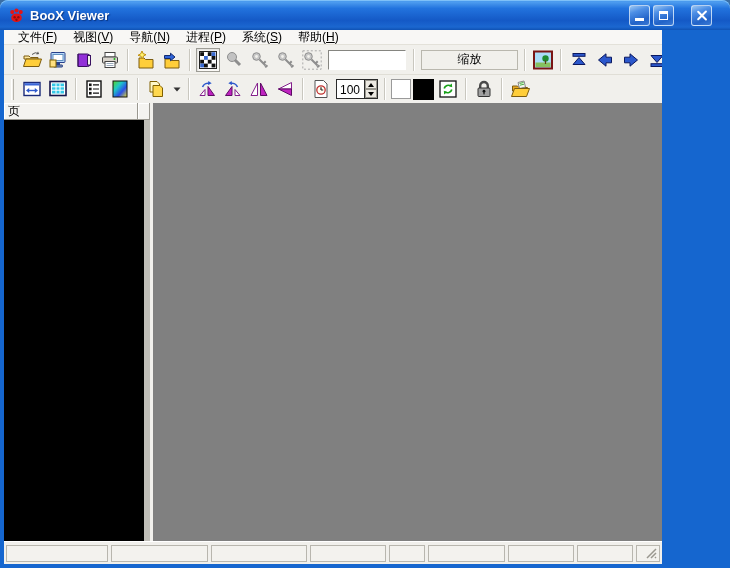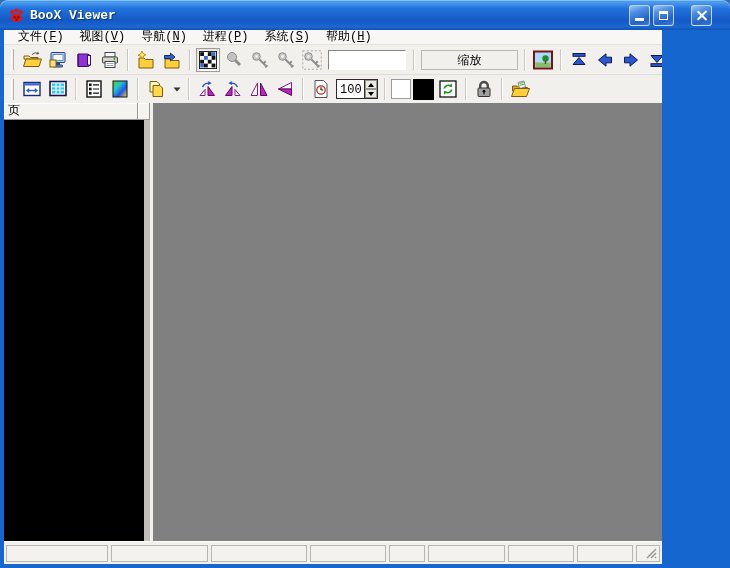--- a/index.html
+++ b/index.html
@@ -1,17 +1,17 @@
 <!DOCTYPE html>
 <html><head>
 <meta charset="utf-8">
 <style>
   html,body{margin:0;padding:0;background:#3a6ea5;}
   *{box-sizing:border-box;}
-  .window{position:relative;width:730px;height:568px;font-family:Liberation Mono, monospace;font-size:12px;color:#000;}
+  .window{position:relative;width:730px;height:568px;font-family:Liberation Sans, sans-serif;font-size:12px;color:#000;}
   
   .titlebar{position:absolute;top:0;left:0;width:730px;height:30px;border-radius:8px 8px 0 0;
     background:linear-gradient(180deg,#2f86e6 0%,#4f9ef0 6%,#2273de 28%,#1459c6 68%,#1b67d0 90%,#0f52b4 100%);
     display:flex;align-items:center;padding:0 6px 0 8px;box-shadow:inset 0 1px 0 #7ec0f8;}
   .titlebar .appicon{width:17px;height:17px;margin-right:5px;flex:none;}
   .title-text{color:#fff;font-weight:bold;font-size:13px;text-shadow:1px 1px 1px #0a3580;flex:1;}
   .wbtns{display:flex;align-items:center;gap:3px;margin-right:12px;}
   .wbtn{width:21px;height:21px;border-radius:3px;border:1px solid rgba(230,242,252,.75);
     background:linear-gradient(160deg,#9cc7f2 0%,#4d8fe6 30%,#2263c8 72%,#3b79d4 100%);
     display:flex;align-items:center;justify-content:center;padding:0;cursor:default;}
@@ -35,21 +35,21 @@
   .grip{width:3px;height:21px;border-left:1px solid #fff;border-right:1px solid #b5b3ab;margin:0 5px 0 2px;flex:none;}
   .sep{width:0;height:22px;border-left:1px solid #c9c7bf;border-right:1px solid #fff;margin:0 4px;flex:none;}
   .tbtn{width:24px;height:24px;flex:none;display:flex;align-items:center;justify-content:center;
     background:transparent;border:1px solid transparent;padding:0;margin:0 1px;cursor:default;}
   .tbtn svg{width:20px;height:20px;display:block;}
   .tbtn.pressed{border:1px solid #9d9c95;background:#fbfaf7;box-shadow:inset 1px 1px 2px rgba(0,0,0,.12);}
   .tbtn.narrow{width:13px;}
   .tbtn.narrow svg{width:8px;height:16px;}
   .bluebox{width:78px;height:20px;border:1px solid;border-color:#858580 #ffffff #ffffff #858580;background:#fff;padding:2px;margin:0 3px;flex:none;}
   .bluebox .fill{width:100%;height:100%;}
-  .zoompanel{width:97px;height:20px;border:1px solid #b9b7ae;display:flex;align-items:flex-end;justify-content:center;margin:0 2px;flex:none;background:#f1f0ec;cursor:default;}
+  .zoompanel{width:97px;height:20px;border:1px solid #b9b7ae;display:flex;align-items:center;justify-content:center;margin:0 2px;flex:none;background:#f1f0ec;cursor:default;}
   .spin{display:flex;width:42px;height:20px;border:1px solid #2a2a2a;background:#fff;margin:0 2px;flex:none;}
   .spin .val{flex:1;font-size:12px;padding:3px 0 0 3px;}
   .spin .btns{width:13px;display:flex;flex-direction:column;border-left:1px solid #2a2a2a;}
   .spin .btns button{flex:1;border:1px solid #9a9890;background:#ece9e2;padding:0;display:flex;align-items:center;justify-content:center;cursor:default;}
   .tri-up{width:0;height:0;border-left:3px solid transparent;border-right:3px solid transparent;border-bottom:4px solid #000;}
   .tri-dn{width:0;height:0;border-left:3px solid transparent;border-right:3px solid transparent;border-top:4px solid #000;}
   .swatch-w{width:20px;height:20px;border:1px solid #9a9a9a;margin:0 1px;flex:none;cursor:default;}
   .swatch-b{width:21px;height:21px;border:none;margin:0 1px;flex:none;cursor:default;}
   
   .content{flex:1;display:flex;overflow:hidden;}

